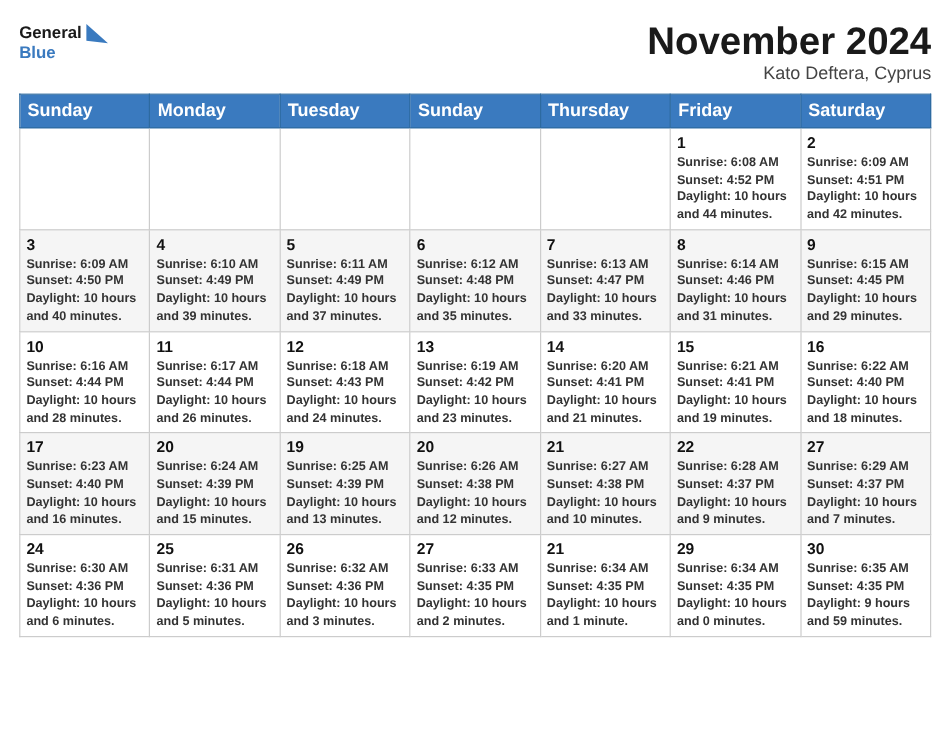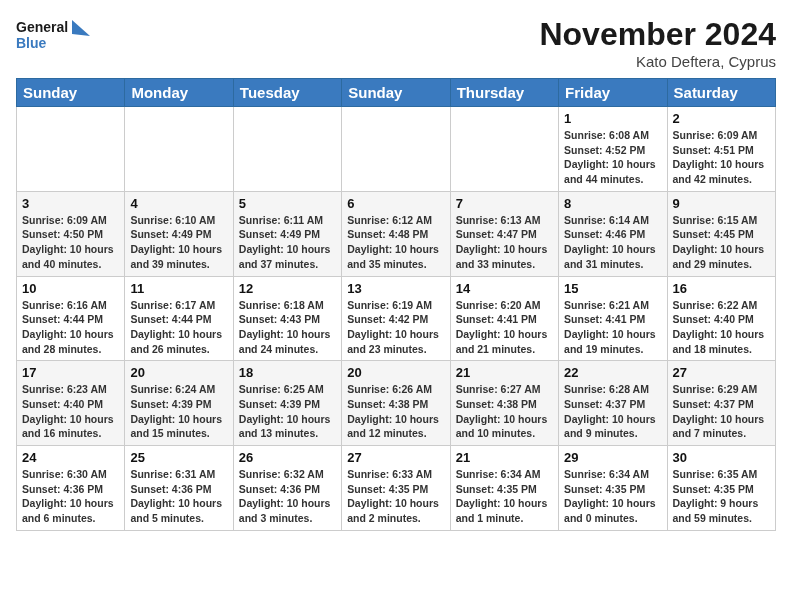--- a/index.html
+++ b/index.html
@@ -191,21 +191,21 @@
       <tr>
         <td>
           <div class="day-num">17</div>
           <div class="day-info">Sunrise: 6:23 AM<br>Sunset: 4:40 PM<br>Daylight: 10 hours<br>and 16 minutes.</div>
         </td>
         <td>
           <div class="day-num">20</div>
           <div class="day-info">Sunrise: 6:24 AM<br>Sunset: 4:39 PM<br>Daylight: 10 hours<br>and 15 minutes.</div>
         </td>
         <td>
-          <div class="day-num">18</div>
+          <div class="day-num">19</div>
           <div class="day-info">Sunrise: 6:25 AM<br>Sunset: 4:39 PM<br>Daylight: 10 hours<br>and 13 minutes.</div>
         </td>
         <td>
           <div class="day-num">20</div>
           <div class="day-info">Sunrise: 6:26 AM<br>Sunset: 4:38 PM<br>Daylight: 10 hours<br>and 12 minutes.</div>
         </td>
         <td>
           <div class="day-num">21</div>
           <div class="day-info">Sunrise: 6:27 AM<br>Sunset: 4:38 PM<br>Daylight: 10 hours<br>and 10 minutes.</div>
         </td>

